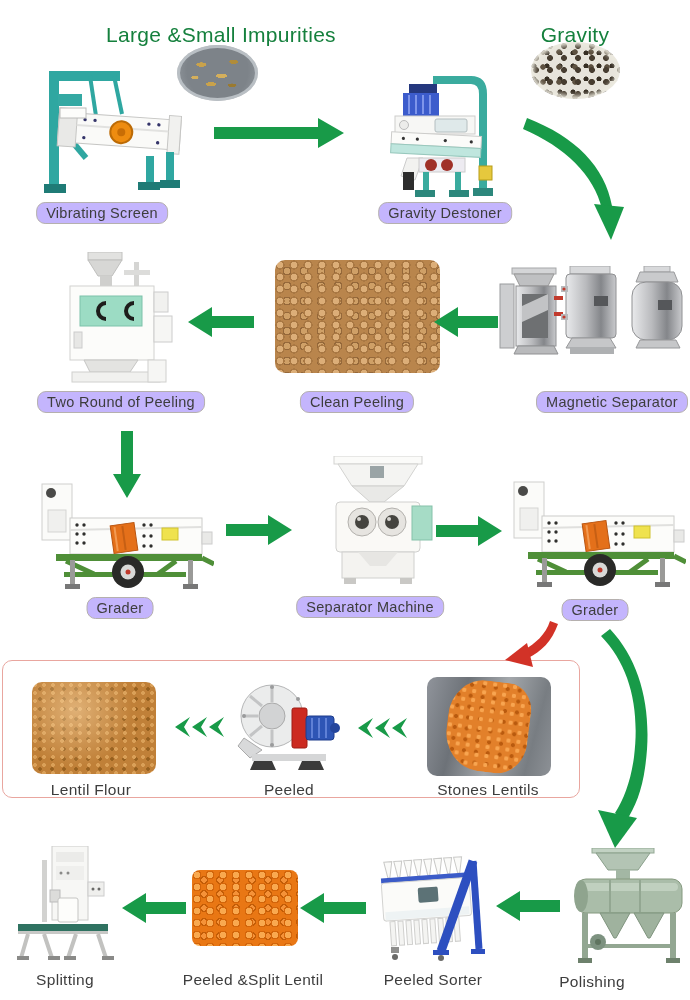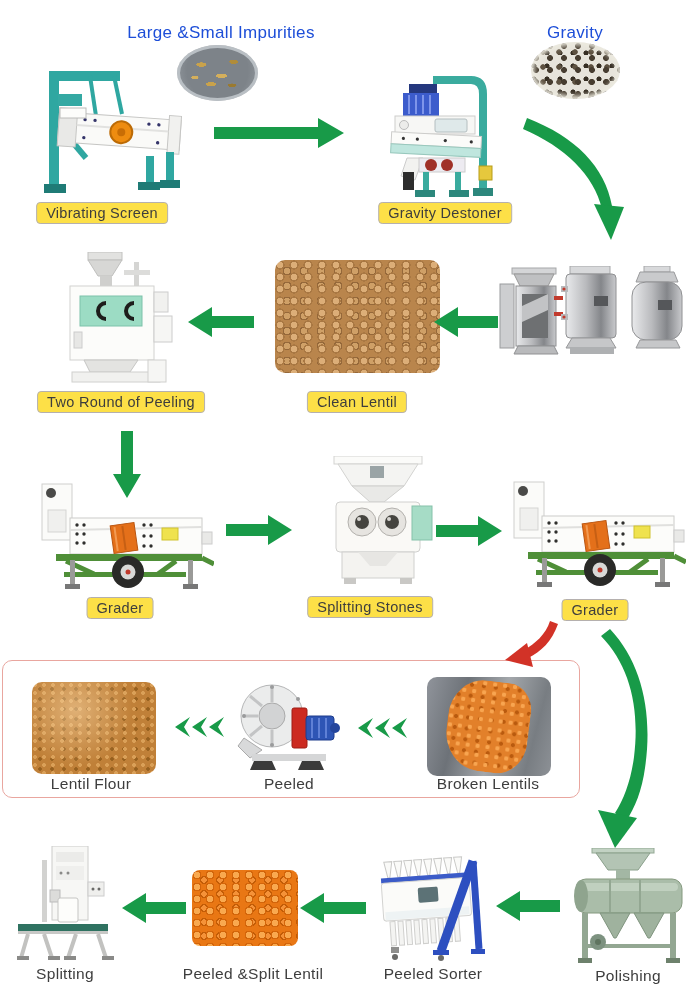--- a/index.html
+++ b/index.html
@@ -2,27 +2,27 @@
 <html><head>
 <meta charset="utf-8">
 <style>
   html,body{margin:0;padding:0;background:#fff;}
   #canvas{position:relative;width:690px;height:1000px;background:#ffffff;
           font-family:"Liberation Sans",sans-serif;overflow:hidden;}
   .overlay{position:absolute;left:0;top:0;pointer-events:none;}
   .machine{position:absolute;}
   .photo{position:absolute;}
   .oval{position:absolute;border-radius:50%;}
-  .callout{position:absolute;transform:translateX(-50%);background:#fde047;
-           border:1px solid #b5b0ae;border-radius:4px;padding:2px 9px;
+  .callout{position:absolute;transform:translateX(-50%);background:#c4b5fd;
+           border:1px solid #b5b0ae;border-radius:9px;padding:2px 9px;
            font-size:14.5px;color:#3d3d3d;white-space:nowrap;letter-spacing:.3px;}
   .plain{position:absolute;transform:translateX(-50%);font-size:15.5px;
-         color:#3d3d3d;white-space:nowrap;letter-spacing:.3px;}
-  .annot{position:absolute;transform:translateX(-50%);font-size:17px;
-         color:#1d4ed8;white-space:nowrap;letter-spacing:.3px;}
+         color:#3d3d3d;white-space:nowrap;letter-spacing:.3px;margin-top:6px;}
+  .annot{position:absolute;transform:translateX(-50%);font-size:21px;
+         color:#15803d;white-space:nowrap;letter-spacing:.3px;}
   .byproduct-box{position:absolute;left:2px;top:660px;width:576px;height:136px;
            border:1.5px solid #e9a69f;border-radius:10px;background:transparent;}
   .rounded8{border-radius:8px;}
   .rounded10{border-radius:10px;}
   .clean-lentil-tex{background-color:#b9854c;background-image:
     radial-gradient(circle at 5px 5px,#dcae78 0 3.2px,#a97843 3.2px 4.6px,rgba(0,0,0,0) 4.6px),
     radial-gradient(circle at 12px 11px,#cfa067 0 3px,#95683a 3px 4.4px,rgba(0,0,0,0) 4.4px);
     background-size:14px 12px,17px 15px;}
   .split-tex{background-color:#e97714;background-image:
     radial-gradient(circle at 5px 5px,#f9a94f 0 3px,#d3650a 3px 4.4px,rgba(0,0,0,0) 4.4px),
@@ -418,26 +418,27 @@
     </g>
     <g fill="#d23227">
       <path d="M558,624 C552,641 541,652 528,658 L524,650 C535,644 546,634 550,621 Z"></path>
       <polygon points="527,643 533,667 505,660"></polygon>
     </g>
   </svg>
 
   <div class="callout" style="left:102px;top:202px">Vibrating Screen</div>
   <div class="callout" style="left:121px;top:391px">Two Round of Peeling</div>
   <div class="callout" style="left:445px;top:202px">Gravity Destoner</div>
-  <div class="callout" style="left:357px;top:391px">Clean Lentil</div>
+  <div class="callout" style="left:357px;top:391px">Clean Peeling</div>
+  <div class="callout" style="left:612px;top:391px">Magnetic Separator</div>
   <div class="callout" style="left:120px;top:597px">Grader</div>
-  <div class="callout" style="left:370px;top:596px">Splitting Stones</div>
+  <div class="callout" style="left:370px;top:596px">Separator Machine</div>
   <div class="callout" style="left:595px;top:599px">Grader</div>
 
   <div class="plain" style="left:91px;top:775px">Lentil Flour</div>
   <div class="plain" style="left:289px;top:775px">Peeled</div>
-  <div class="plain" style="left:488px;top:775px">Broken Lentils</div>
+  <div class="plain" style="left:488px;top:775px">Stones Lentils</div>
   <div class="plain" style="left:65px;top:965px">Splitting</div>
   <div class="plain" style="left:253px;top:965px">Peeled &amp;Split Lentil</div>
   <div class="plain" style="left:433px;top:965px">Peeled Sorter</div>
-  <div class="plain" style="left:628px;top:967px">Polishing</div>
+  <div class="plain" style="left:592px;top:967px">Polishing</div>
 
 </div>
 
 </body></html>

